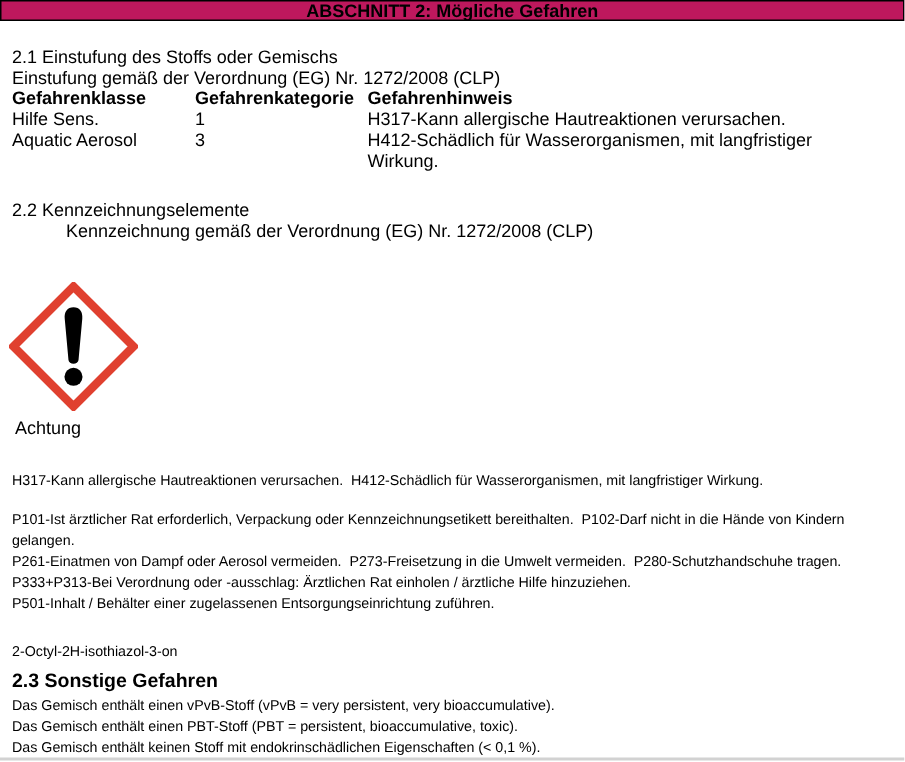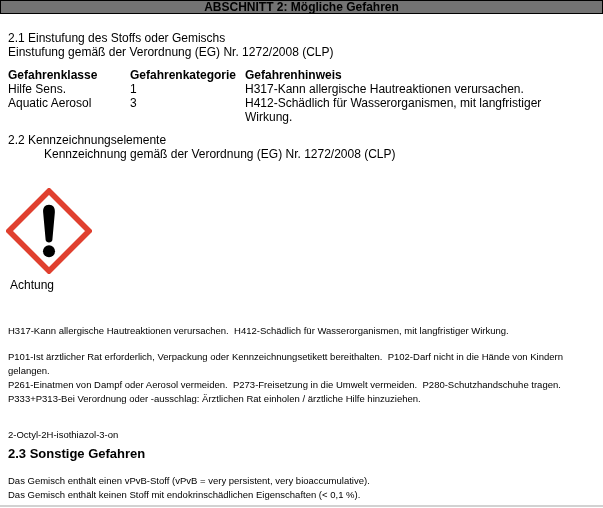--- a/index.html
+++ b/index.html
@@ -7,38 +7,38 @@
   body {
     position: relative;
     font-family: "Liberation Sans", "DejaVu Sans", sans-serif;
     color: #000000;
     overflow: hidden;
   }
   .abs { position: absolute; }
   
   .section-bar {
     top: 0; left: 0; width: 603px; height: 14px;
-    background: #737373;
+    background: #be185d;
     border: 1px solid #000000;
     display: flex; align-items: center; justify-content: center;
     font-size: 12px; font-weight: bold; line-height: 12px;
   }
   .h-bold { font-size: 12px; font-weight: normal; line-height: 14px; white-space: nowrap; }
   .body-txt { font-size: 12px; line-height: 14px; }
   
   .cls-table {
     top: 58px; left: 8px;
     display: grid;
     grid-template-columns: 122px 115px 330px;
-    font-size: 12px; line-height: 14px; margin-top: 10px;
+    font-size: 12px; line-height: 14px;
   }
   .cls-table .hdr { font-weight: bold; }
   
   .fine { font-size: 9.5px; line-height: 14px; white-space: pre-wrap; }
-  .fine-block { width: 586px; margin-top: 10px; }
+  .fine-block { width: 586px; }
   .s23-title { font-size: 13px; font-weight: bold; line-height: 15px; white-space: nowrap; text-align: right; }
   .bottom-rule { top: 505px; left: 0; width: 603px; height: 2px; background: #d2d2d2; }
   .pictogram { top: 188px; left: 6px; width: 86px; height: 86px; }
 </style>
 </head>
 <body>
 
 <div class="abs section-bar">
   <span>ABSCHNITT 2: Mögliche Gefahren</span>
 </div>
@@ -72,23 +72,25 @@
 </div>
 
 <div class="abs body-txt" style="top:278px; left:10px;">Achtung</div>
 
 <div class="abs fine fine-block" style="top:314px; left:8px;">H317-Kann allergische Hautreaktionen verursachen.  H412-Schädlich für Wasserorganismen, mit langfristiger Wirkung.</div>
 
 <div class="abs fine-block" style="top:340px; left:8px;">
   <div class="fine">P101-Ist ärztlicher Rat erforderlich, Verpackung oder Kennzeichnungsetikett bereithalten.  P102-Darf nicht in die Hände von Kindern gelangen.</div>
   <div class="fine">P261-Einatmen von Dampf oder Aerosol vermeiden.  P273-Freisetzung in die Umwelt vermeiden.  P280-Schutzhandschuhe tragen.</div>
   <div class="fine">P333+P313-Bei Verordnung oder -ausschlag: Ärztlichen Rat einholen / ärztliche Hilfe hinzuziehen.</div>
+  <div class="fine">P501-Inhalt / Behälter einer zugelassenen Entsorgungseinrichtung zuführen.</div>
 </div>
 
 <div class="abs fine" style="top:428px; left:8px;">2-Octyl-2H-isothiazol-3-on</div>
 
 <div class="abs s23-title" style="top:446px; left:8px;">2.3 Sonstige Gefahren</div>
 <div class="abs fine-block" style="top:464px; left:8px;">
   <div class="fine">Das Gemisch enthält einen vPvB-Stoff (vPvB = very persistent, very bioaccumulative).</div>
+  <div class="fine">Das Gemisch enthält einen PBT-Stoff (PBT = persistent, bioaccumulative, toxic).</div>
   <div class="fine">Das Gemisch enthält keinen Stoff mit endokrinschädlichen Eigenschaften (&lt; 0,1 %).</div>
 </div>
 
 <div class="abs bottom-rule"></div>
 
 </body></html>

